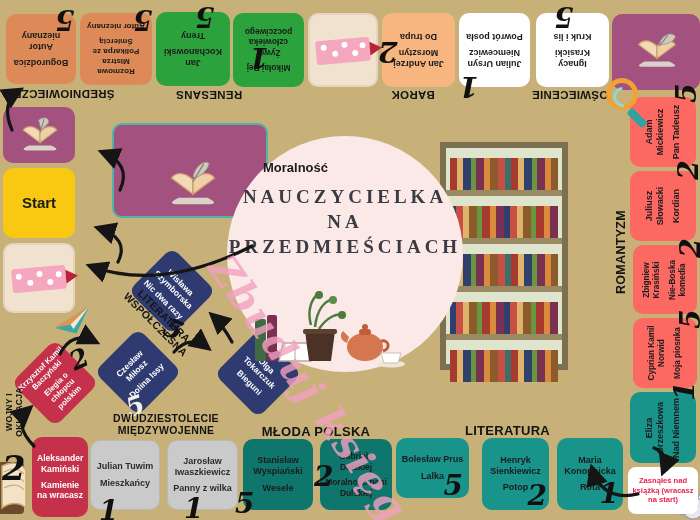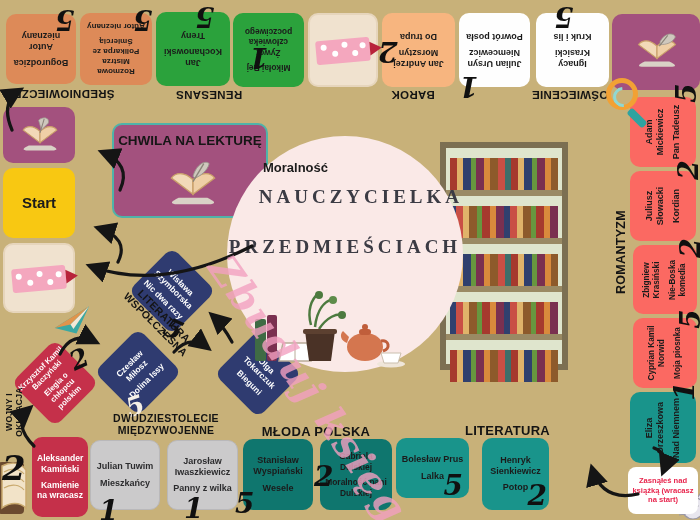--- a/index.html
+++ b/index.html
@@ -210,20 +210,27 @@
 
   <div id="mag">
       <span class="glare"></span>
       <span class="handle"></span>
     </div>
 
   <div id="note">
       <span>Zasnąłeś nad książką (wracasz na start)</span>
     </div>
 
+  <div class="tile teal" style="left:557px;top:438px;width:66px;height:72px;">
+    <div class="tc">
+        <div class="t1">Maria Konopnicka</div>
+        <div class="t2">Rota</div>
+      </div>
+    <span class="num" style="right:4px;bottom:2px;">1</span>
+  </div>
   <div class="tile teal" style="left:482px;top:438px;width:67px;height:72px;">
     <div class="tc">
         <div class="t1">Henryk Sienkiewicz</div>
         <div class="t2">Potop</div>
       </div>
     <span class="num" style="right:2px;bottom:0px;">2</span>
   </div>
   <div class="tile teal" style="left:396px;top:438px;width:73px;height:60px;text-decoration:underline;">
     <div class="tc">
         <div class="t1">Bolesław Prus</div>
@@ -329,33 +336,33 @@
         <div>Nic dwa razy</div>
       </div>
     <span class="dnum" style="right:-6px;bottom:-8px;transform:rotate(-20deg);">5</span>
   </div>
   <div class="slabel" style="left:100px;top:308px;width:120px;font-size:10.5px;transform:rotate(45deg);z-index:3;">
     <div>LITERATURA</div>
     <div>WSPÓŁCZESNA</div>
   </div>
 
   <div id="banner">
-    <div class="bl">CHWILA NA LEKTURĘ</div>
     <svg class="ill" style="left:52px;top:32px;" width="54" height="52" viewBox="0 0 60 55">
       <path d="M14 44 C6 48 4 50 10 51 L50 51 C56 50 54 48 46 44 Z" fill="#d9d2c6"></path>
       <path d="M30 24 C20 14 10 16 6 22 L30 40 Z" fill="#F2D9B8" stroke="#C99F69" stroke-width="1.5"></path>
       <path d="M30 24 C40 14 50 16 54 22 L30 40 Z" fill="#EFCFA6" stroke="#C99F69" stroke-width="1.5"></path>
       <path d="M30 20 C34 6 44 2 48 6 C46 14 38 20 32 22 Z" fill="#CFC8BD" stroke="#9a938a" stroke-width="1"></path>
       <line x1="30" y1="26" x2="42" y2="6" stroke="#8a8378" stroke-width="1.5"></line>
     </svg>
   </div>
 
   <div id="circle">
     <div id="kicker">Moralność</div>
-    <div class="serifline" style="top:50px;text-align:right;">NAUCZYCIELKA</div>
+    <div class="serifline" style="top:50px;">NAUCZYCIELKA</div>
+    <div class="serifline" style="top:75px;">NA</div>
     <div class="serifline" style="top:100px;">PRZEDMIEŚCIACH</div>
     <svg class="ill" style="left:22px;top:155px;" width="165" height="78" viewBox="0 0 165 78">
       <rect x="6" y="28" width="11" height="42" rx="2" fill="#3F6B44"></rect>
       <rect x="18" y="24" width="10" height="46" rx="2" fill="#7A3050"></rect>
       <path d="M30 70 L62 70 L58 52 L34 52 Z" fill="#fff" stroke="#b9ab98" stroke-width="1.5"></path>
       <line x1="46" y1="53" x2="46" y2="69" stroke="#b9ab98" stroke-width="1"></line>
       <g stroke="#4C7A3F" stroke-width="2.5" fill="none">
         <path d="M62 34 C58 20 62 8 70 2"></path>
           <path d="M66 36 C68 18 76 10 84 8"></path>
           <path d="M70 38 C78 26 88 22 94 24"></path>

